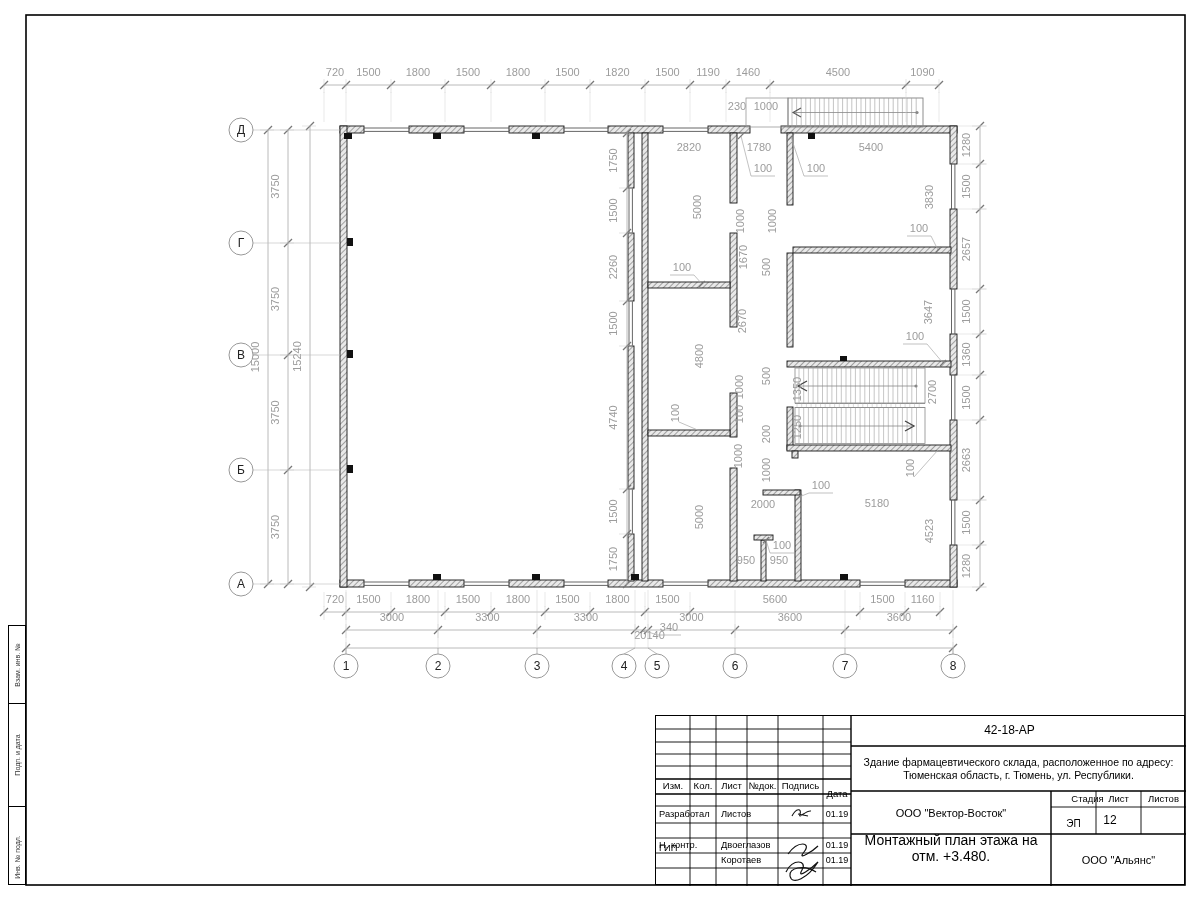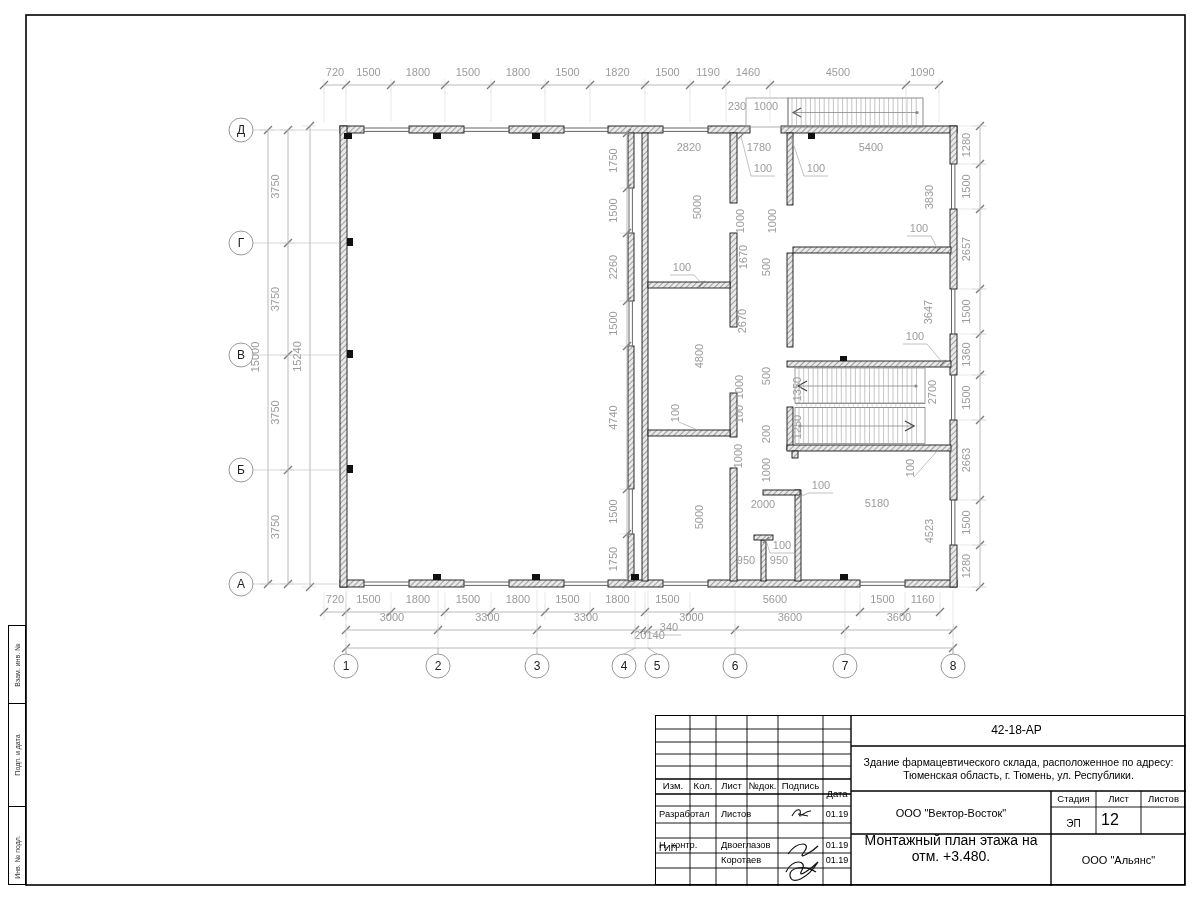--- a/index.html
+++ b/index.html
@@ -601,29 +601,29 @@
         <line x1="0" y1="107" x2="195" y2="107"></line>
         <line x1="0" y1="122" x2="195" y2="122"></line>
         <line x1="0" y1="137" x2="195" y2="137"></line>
         <line x1="0" y1="152" x2="195" y2="152"></line>
         <line x1="440" y1="75" x2="440" y2="118"></line>
         <line x1="485" y1="75" x2="485" y2="118"></line>
         <line x1="395" y1="91" x2="530" y2="91"></line>
       </g>
     </svg>
 
-    <div class="tb" style="left:208px;top:0;width:305px;height:30px;font-size:12px;">42-18-АР</div>
+    <div class="tb" style="left:201px;top:0;width:305px;height:30px;font-size:12px;">42-18-АР</div>
     <div class="tb" style="left:200px;top:31px;width:325px;height:43px;font-size:10.5px;">Здание фармацевтического склада, расположенное по адресу: Тюменская область, г. Тюмень, ул. Республики.</div>
     <div class="tb" style="left:195px;top:78px;width:200px;height:38px;font-size:11px;">ООО "Вектор-Восток"</div>
 
-    <div class="tb" style="left:395px;top:75px;width:45px;height:16px;font-size:9.5px;">Стадия</div>
+    <div class="tb" style="left:395px;top:75px;width:45px;height:16px;font-size:9.5px;padding-left:14px;">Стадия</div>
     <div class="tb" style="left:440px;top:75px;width:45px;height:16px;font-size:9.5px;">Лист</div>
     <div class="tb" style="left:485px;top:75px;width:45px;height:16px;font-size:9.5px;">Листов</div>
     <div class="tb" style="left:395px;top:91px;width:45px;height:34px;font-size:10px;">ЭП</div>
-    <div class="tb" style="left:440px;top:91px;width:28px;height:27px;font-size:16px;">12</div>
+    <div class="tb" style="left:440px;top:91px;width:28px;height:27px;font-size:12px;">12</div>
     <div class="tb" style="left:485px;top:91px;width:45px;height:27px;font-size:11px;"></div>
 
     <div class="tb" style="left:197px;top:106px;width:196px;height:52px;font-size:14px;">Монтажный план этажа на отм. +3.480.</div>
     <div class="tb" style="left:395px;top:118px;width:135px;height:52px;font-size:11px;">ООО "Альянс"</div>
 
     <div class="tb" style="left:0;top:63px;width:34px;height:15px;font-size:9.5px;">Изм.</div>
     <div class="tb" style="left:34px;top:63px;width:26px;height:15px;font-size:9.5px;border-radius:7px;">Кол.</div>
     <div class="tb" style="left:60px;top:63px;width:31px;height:15px;font-size:9.5px;">Лист</div>
     <div class="tb" style="left:91px;top:63px;width:31px;height:15px;font-size:9.5px;">№док.</div>
     <div class="tb" style="left:122px;top:63px;width:45px;height:15px;font-size:9.5px;">Подпись</div>

